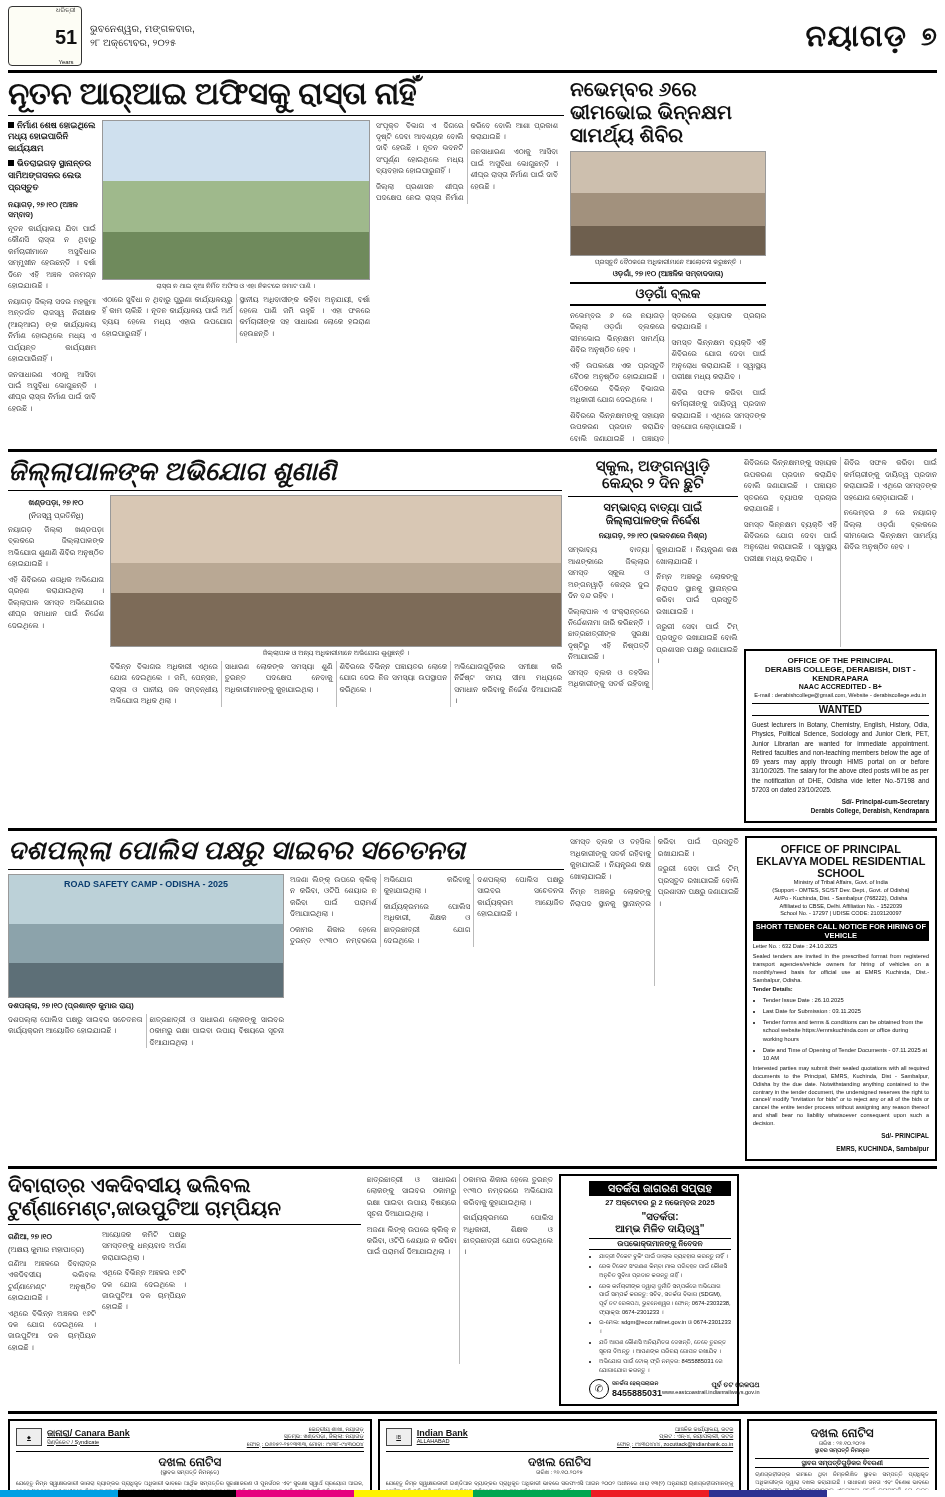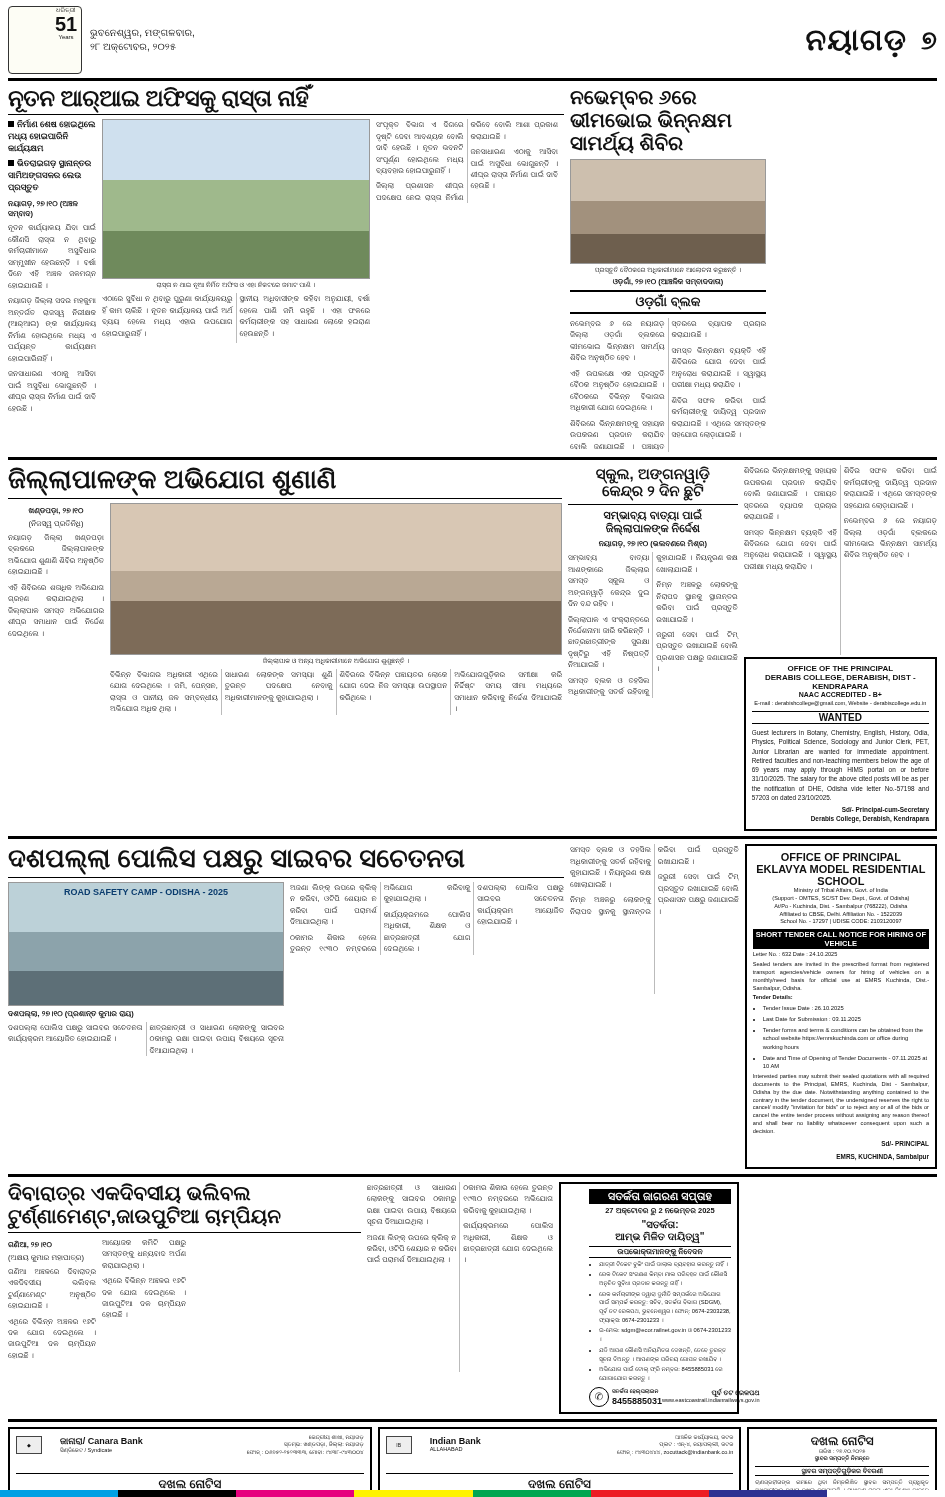--- a/index.html
+++ b/index.html
@@ -10,38 +10,38 @@
     background: #ffffff;
     font-family: "Liberation Sans", sans-serif;
     color: #111;
     position: relative;
     overflow: hidden;
   }
   .page { position: relative; width: 945px; height: 1497px; padding: 6px 8px; }
 
   
   .masthead { display: flex; align-items: center; justify-content: space-between; border-bottom: 3px solid #000; padding-bottom: 4px; }
-  .anniv { width: 74px; height: 68px; border: 1px solid #333; border-radius: 4px; display: flex; flex-direction: column;
-           align-items: center; justify-content: flex-start; background: #fdfdf5; padding-left: 42px; }
+  .anniv { width: 74px; height: 60px; border: 1px solid #333; border-radius: 4px; display: flex; flex-direction: column;
+           align-items: center; justify-content: space-between; background: #fdfdf5; padding-left: 42px; }
   .anniv .ribbon { font-size: 6px; letter-spacing: .3px; }
   .anniv .num { font-size: 20px; font-weight: bold; line-height: 1; }
   .anniv .yr { font-size: 6px; }
   .mh-date { font-size: 10px; line-height: 1.45; text-align: left; flex: 0 0 auto; margin-left: 8px; }
   .mh-spacer { flex: 1; }
   .mh-title { font-size: 30px; font-weight: bold; letter-spacing: 1px; }
   .mh-page { font-size: 26px; font-weight: bold; margin-left: 14px; }
 
   
   .cols { display: flex; gap: 6px; margin-top: 5px; }
   .col-left { width: 556px; }
   .col-mid { width: 172px; }
   .col-right { width: 196px; }
 
-  .hl1 { font-size: 23px; font-weight: bold; line-height: 1.05; letter-spacing: -0.5px; }
-  .hl2 { font-size: 26px; font-weight: bold; line-height: 1.1; }
+  .hl1 { font-size: 31px; font-weight: bold; line-height: 1.05; letter-spacing: -0.5px; }
+  .hl2 { font-size: 26px; font-weight: bold; line-height: 1.1; font-style: italic; }
   .hl3 { font-size: 20px; font-weight: bold; line-height: 1.15; }
   .rule { border-bottom: 1px solid #000; margin: 4px 0; }
   .thickrule { border-bottom: 3px solid #000; margin: 5px 0; }
 
   .body-txt { font-size: 7.4px; line-height: 1.55; text-align: justify; color:#1a1a1a; }
   .body-txt p { margin: 0 0 4px 0; }
   .byline { font-size: 7.5px; font-weight: bold; text-align: center; margin: 3px 0; }
   .caption { font-size: 6.6px; text-align: center; margin-top: 2px; }
 
   .photo { background: #c9d3c5; border: 1px solid #999; position: relative; overflow: hidden; }
@@ -65,21 +65,21 @@
   .ad-body { font-size: 6.4px; line-height: 1.45; text-align: justify; margin-top: 4px; }
   .ad-sig { font-size: 6.4px; text-align: right; font-weight: bold; margin-top: 4px; line-height:1.4;}
   .center { text-align: center; }
   .bold { font-weight: bold; }
 
   
   table.tbl { width: 100%; border-collapse: collapse; font-size: 5.6px; margin-top: 3px; }
   table.tbl th, table.tbl td { border: 1px solid #000; padding: 1.5px 2px; vertical-align: top; line-height: 1.3; }
   table.tbl th { font-weight: bold; text-align: center; }
 
-  .bank-head { display: flex; align-items: center; gap: 18px; border-bottom: 1px solid #000; padding-bottom: 17px; }
+  .bank-head { display: flex; align-items: center; gap: 5px; border-bottom: 1px solid #000; padding-bottom: 3px; text-decoration: underline; }
   .bank-logo { width: 26px; height: 18px; border: 1px solid #444; background: #eee; font-size: 5px; display:flex; align-items:center; justify-content:center;}
   .bank-name { font-size: 9px; font-weight: bold; }
   .bank-addr { font-size: 5.6px; line-height: 1.35; }
 
   .tiny { font-size: 5.6px; line-height: 1.4; }
   .tiny-just { font-size: 5.6px; line-height: 1.4; text-align: justify; }
 
   .bottom-bar { position: absolute; left: 0; bottom: 0; width: 945px; height: 7px; display: flex; }
   .bottom-bar div { flex: 1; }
   .list-check { font-size: 5.8px; line-height: 1.5; }

